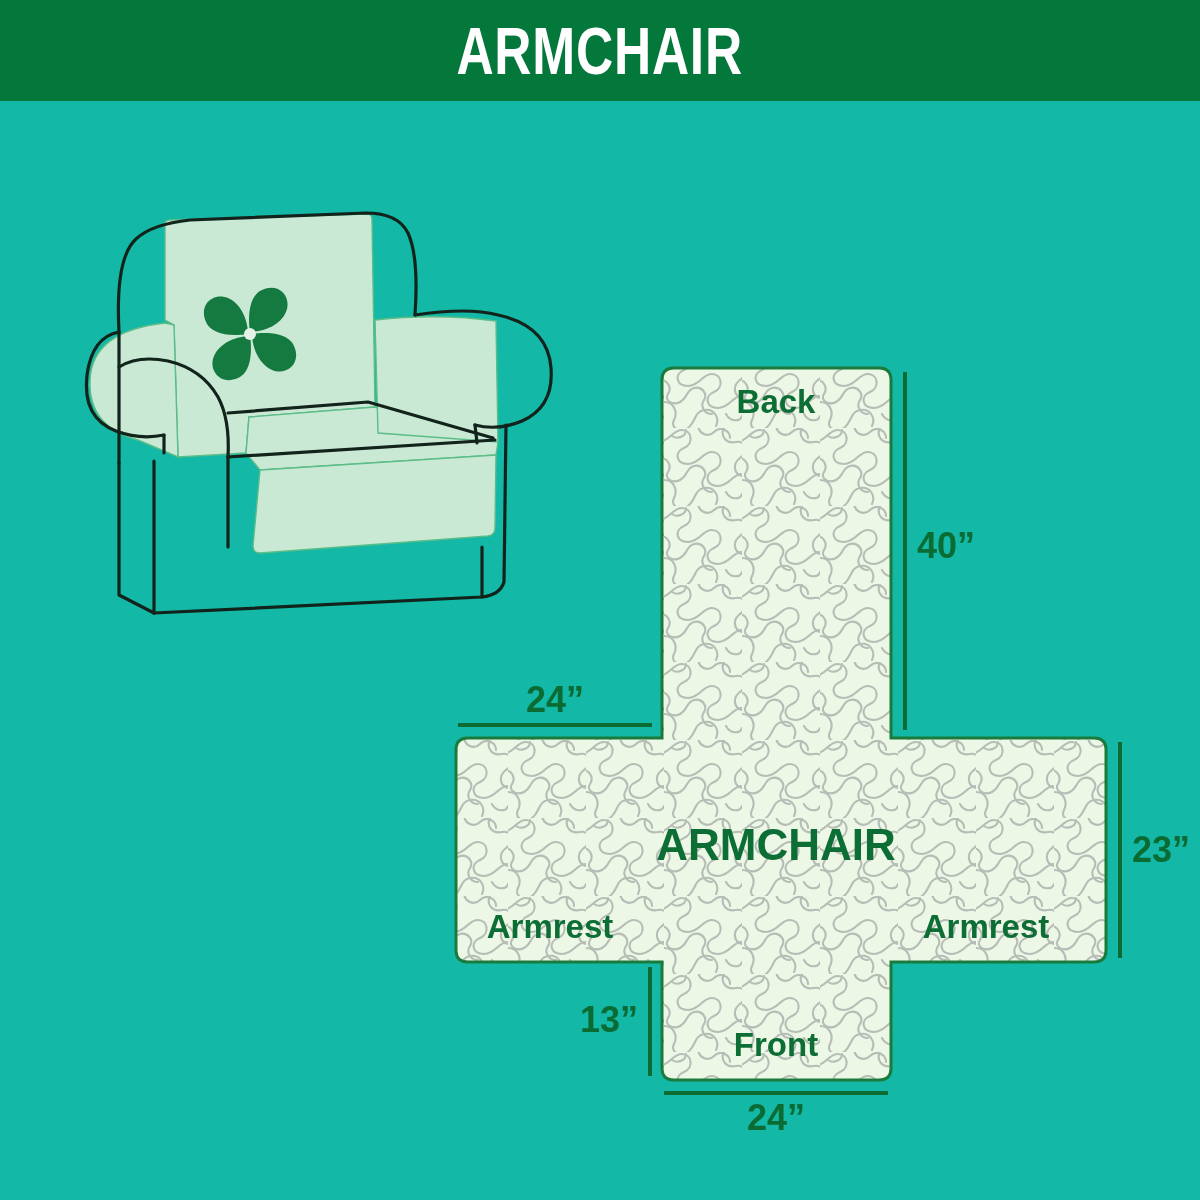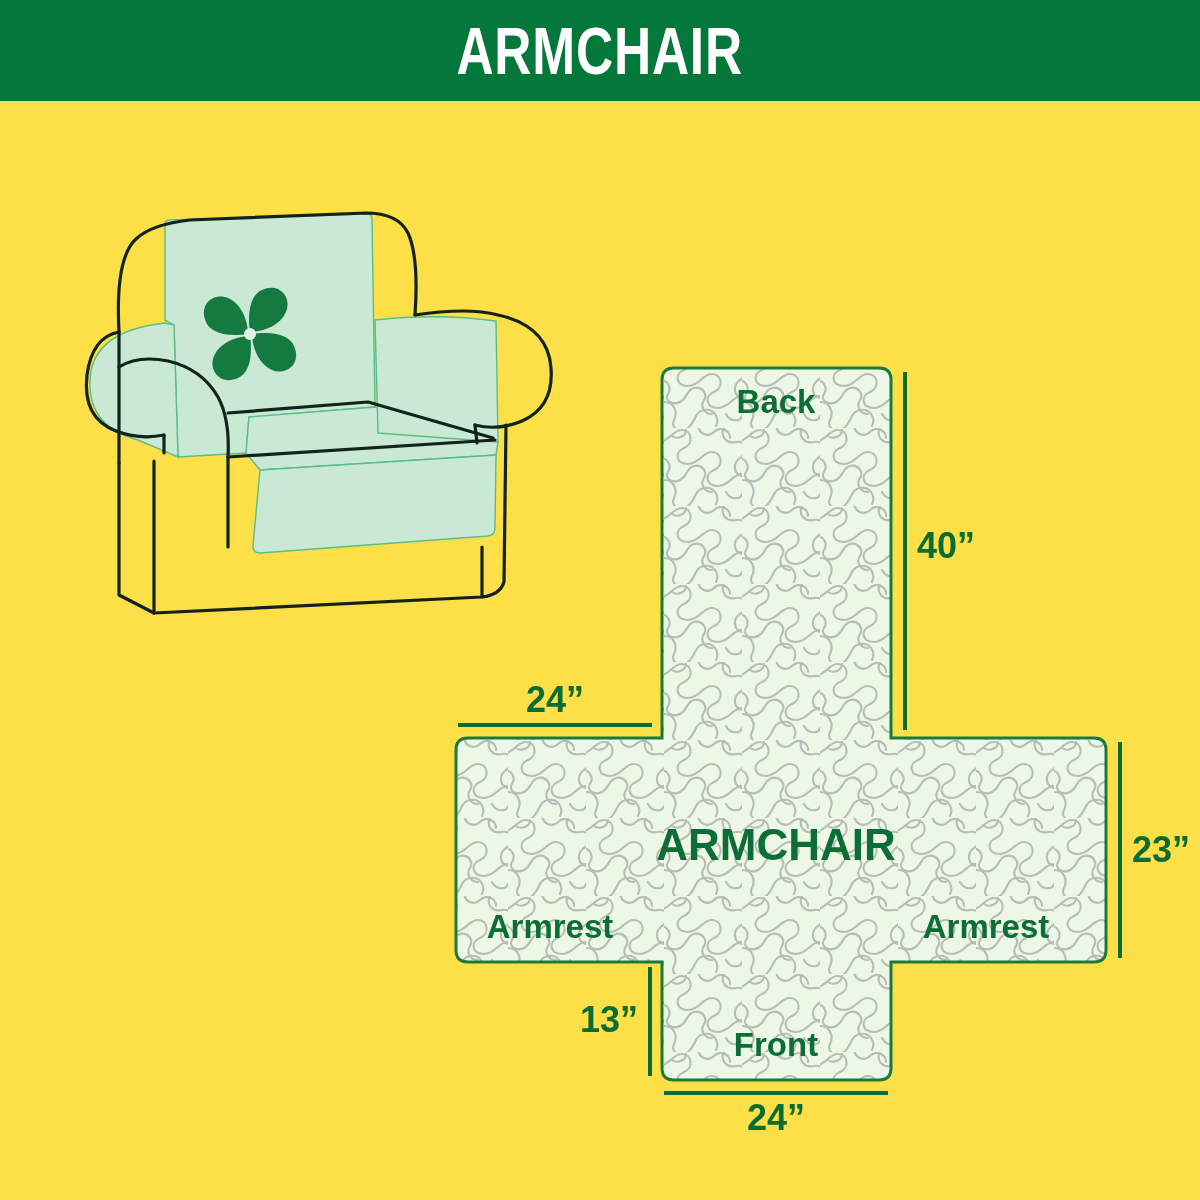--- a/index.html
+++ b/index.html
@@ -7,21 +7,21 @@
     padding: 0;
     background: #ffffff;
   }
   body {
     font-family: "Liberation Sans", sans-serif;
   }
   #page {
     position: relative;
     width: 1200px;
     height: 1200px;
-    background: #fde047;
+    background: #14b8a6;
     overflow: hidden;
   }
 
   
   #header-banner {
     position: absolute;
     left: 0;
     top: 0;
     width: 1200px;
     height: 101px;

